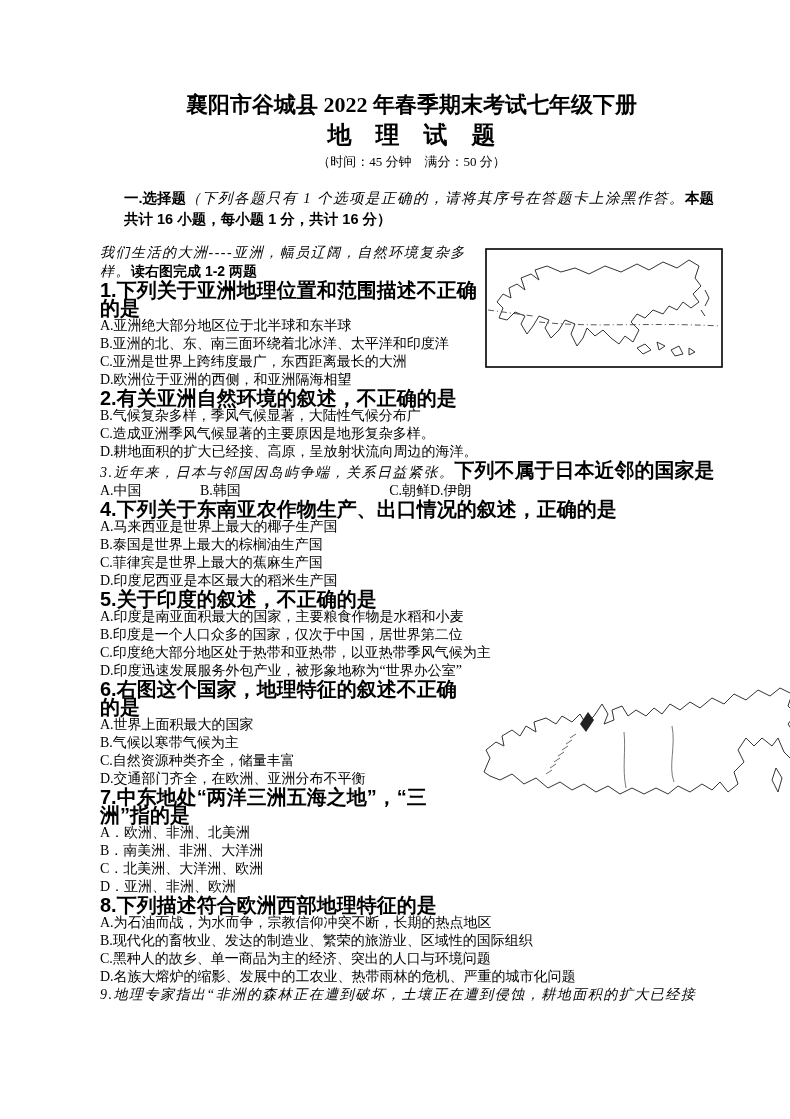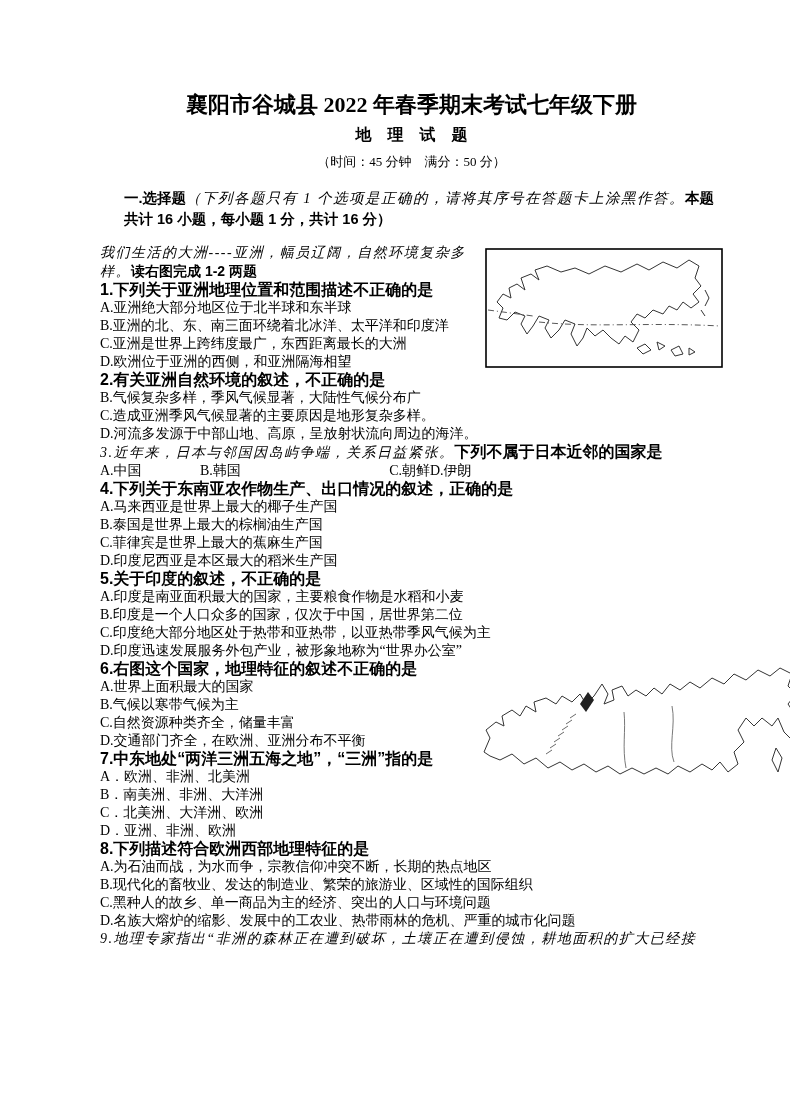--- a/index.html
+++ b/index.html
@@ -9,25 +9,25 @@
     margin:0 auto;
     background:#fff;
     box-sizing:border-box;
     padding:90px 67px 0 100px;
     font-family:"Liberation Serif",serif;
     font-size:14px;line-height:18px;color:#000;
     overflow:hidden;
   }
   p{margin:0;padding:0;}
   .title{font-size:22px;font-weight:700;text-align:center;line-height:30px;font-family:"Liberation Serif",serif;}
-  .subject{font-size:16px;font-weight:700;text-align:center;line-height:30px;}
+  .subject{font-size:24px;font-weight:700;text-align:center;line-height:30px;}
   .meta{font-size:13px;text-align:center;line-height:24px;}
   .sec-head{margin-top:14px;font-size:14.5px;line-height:21px;margin-left:24px;}
   .bold{font-weight:700;font-family:"Liberation Sans","Liberation Serif",sans-serif;}
-  .stem{font-weight:700;font-family:"Liberation Sans","Liberation Serif",sans-serif;font-size:16px;}
+  .stem{font-weight:700;font-family:"Liberation Sans","Liberation Serif",sans-serif;font-size:20px;}
   .script{font-style:italic;letter-spacing:1.5px;}
   .opt{font-family:"Liberation Serif",serif;}
   .qblock{margin-top:14px;}
   .qblock2{margin-top:0;}
   .map-asia{
     float:right;width:238px;height:120px;
     margin:4px 0 4px 8px;
   }
   .map-asia svg{display:block;}
   .map-russia{
@@ -70,21 +70,21 @@
     <p class="opt">A.亚洲绝大部分地区位于北半球和东半球</p>
     <p class="opt">B.亚洲的北、东、南三面环绕着北冰洋、太平洋和印度洋</p>
     <p class="opt">C.亚洲是世界上跨纬度最广，东西距离最长的大洲</p>
     <p class="opt">D.欧洲位于亚洲的西侧，和亚洲隔海相望</p>
   </div>
 
   <div class="qblock2">
     <p class="stem">2.有关亚洲自然环境的叙述，不正确的是</p>
     <p class="opt">B.气候复杂多样，季风气候显著，大陆性气候分布广</p>
     <p class="opt">C.造成亚洲季风气候显著的主要原因是地形复杂多样。</p>
-    <p class="opt">D.河流多发源于中部山地、高原，呈放射状流向周边的海洋。</p>
+    <p class="opt">D.耕地面积的扩大已经接、高原，呈放射状流向周边的海洋。</p>
   </div>
 
   <div class="qblock2">
     <p><span class="script">3.近年来，日本与邻国因岛屿争端，关系日益紧张。</span><span class="stem">下列不属于日本近邻的国家是</span></p>
     <p class="opt"><span class="opt-inline w1">A.中国</span><span class="opt-inline w2">B.韩国</span><span class="opt-inline w3">C.朝鲜</span><span class="opt-inline">D.伊朗</span></p>
   </div>
 
   <div class="qblock2">
     <p class="stem">4.下列关于东南亚农作物生产、出口情况的叙述，正确的是</p>
     <p class="opt">A.马来西亚是世界上最大的椰子生产国</p>

